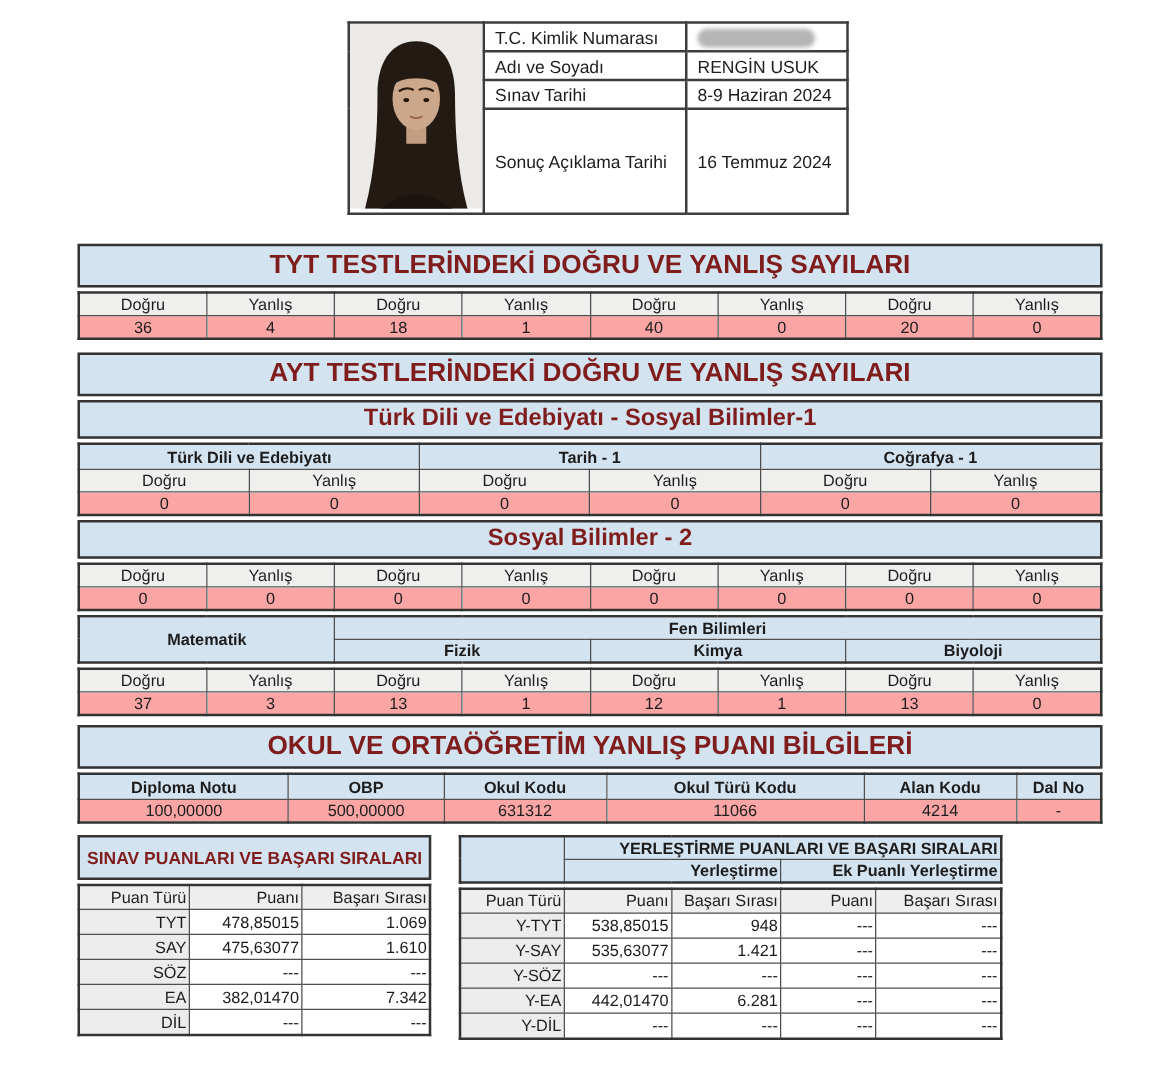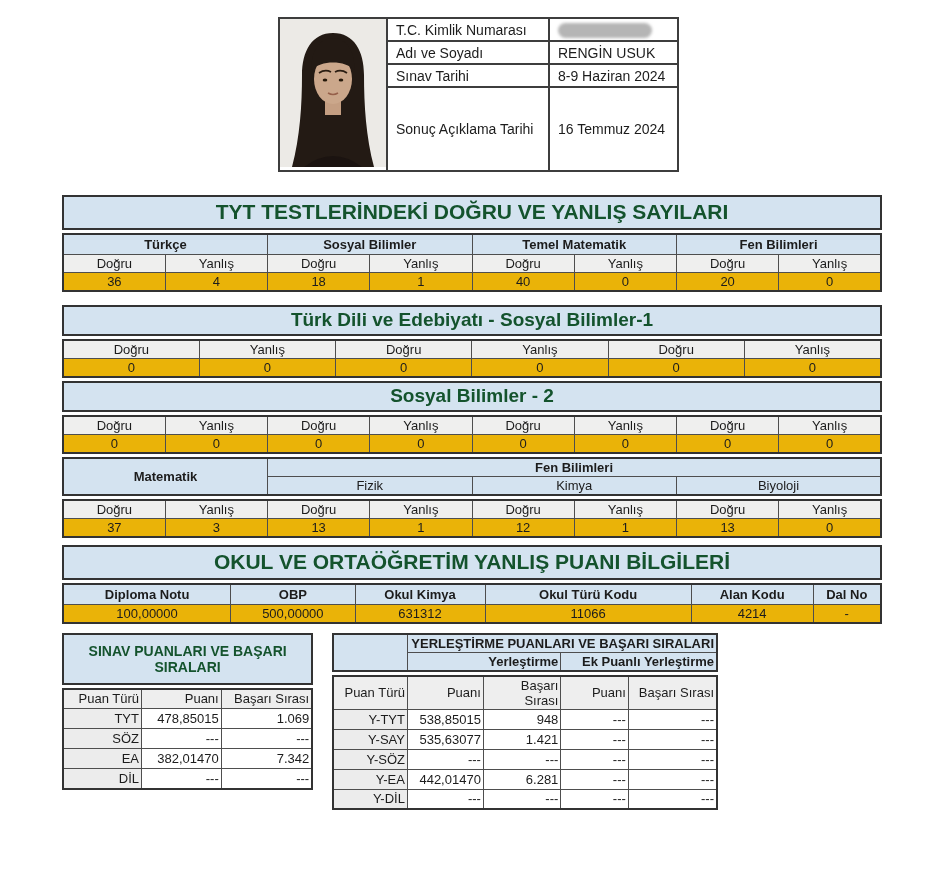--- a/index.html
+++ b/index.html
@@ -17,43 +17,43 @@
   td.id-lbl { width: 162px; }
   td.id-val { width: 129px; }
   tr.id-r { height: 22px; }
   tr.id-r-tall { height: 80px; }
   .redact { display:inline-block; width: 94px; height: 15px; background:#b5b5b5; border-radius: 8px; filter: blur(1.5px); vertical-align: middle; }
 
   
   .sec { width: 820px; }
   .band {
     border: 2px solid #333; background: #d4e3f0; text-align: center;
-    font-weight: bold; color:#14532d;
+    font-weight: bold; color:#7f1d1d;
   }
   .band.big  { font-size: 21px; padding: 3px 0 4px; }
   .band.mid  { font-size: 19px; padding: 2px 0 3px; }
   .band.small{ font-size: 14px; padding: 8px 0; }
   .gap { height: 3px; }
 
   table.grid { width: 100%; border-collapse: collapse; table-layout: fixed; border: 2px solid #333; margin-top: 3px; }
   table.grid td { border: 1px solid #4e4e4e; text-align: center; vertical-align: middle; font-size: 13px; padding: 1px 2px; height: 18px; overflow: hidden; }
   tr.ghead td { background: #d4e3f0; font-weight: bold; height: 20px; }
   tr.glab  td { background: #efefee; }
-  tr.gval  td { background: #eab308; margin-top: 34px; }
+  tr.gval  td { background: #fca5a5; margin-top: 34px; }
   td.mat-cell { background:#d4e3f0; font-weight: bold; }
   td.fen-title { background:#d4e3f0; font-weight: bold; font-size: 19px; height: 25px; }
-  tr.subj td { background:#d4e3f0; font-weight:normal; height: 19px; }
+  tr.subj td { background:#d4e3f0; font-weight:bold; height: 19px; }
 
   .mt-tyt { margin-top: 23px; }
   .mt-ayt { margin-top: 10px; }
   .mt-okul { margin-top: 7px; }
   .mt-bottom { margin-top: 9px; }
 
   
-  .bottom { display: flex; align-items: flex-start; width: 656px; }
+  .bottom { display: flex; align-items: flex-start; width: 740px; }
   .bt-left { width: 314px; }
   .bt-spacer { width: 24px; }
   .bt-right { width: 482px; }
   table.bt { width: 100%; border-collapse: collapse; table-layout: fixed; border: 2px solid #333; }
   table.bt td { border: 1px solid #4e4e4e; text-align: right; vertical-align: middle; font-size: 13px; padding: 1px 2px; height: 20px; }
   table.bt.head-tbl { border: 2px solid #333; }
   td.bheader { background: #eeeeee; }
   td.rowlab { background: #ececec; }
   td.bblue { background: #d4e3f0; font-weight: bold; font-size: 14px; }
   table.bt tr.h19 td { height: 17px; }
@@ -107,26 +107,20 @@
           <col style="width:12.5%">
           <col style="width:12.5%">
           <col style="width:12.5%">
           <col style="width:12.5%">
           <col style="width:12.5%">
           <col style="width:12.5%">
           <col style="width:12.5%">
           <col style="width:12.5%">
         </colgroup>
       <tbody>
-          <tr class="ghead">
-        <td colspan="2">Türkçe</td>
-        <td colspan="2">Sosyal Bilimler</td>
-        <td colspan="2">Temel Matematik</td>
-        <td colspan="2">Fen Bilimleri</td>
-      </tr>
       <tr class="glab">
         <td>Doğru</td>
         <td>Yanlış</td>
         <td>Doğru</td>
         <td>Yanlış</td>
         <td>Doğru</td>
         <td>Yanlış</td>
         <td>Doğru</td>
         <td>Yanlış</td>
       </tr>
@@ -138,32 +132,38 @@
         <td>40</td>
         <td>0</td>
         <td>20</td>
         <td>0</td>
       </tr>
     </tbody>
       </table>
   </div>
 
   <div class="sec mt-ayt">
+    <div class="band big">AYT TESTLERİNDEKİ DOĞRU VE YANLIŞ SAYILARI</div>
     <div class="gap"></div>
     <div class="band mid">Türk Dili ve Edebiyatı - Sosyal Bilimler-1</div>
     <table class="grid">
       <colgroup>
           <col style="width:16.66%">
           <col style="width:16.66%">
           <col style="width:16.66%">
           <col style="width:16.66%">
           <col style="width:16.66%">
           <col style="width:16.7%">
         </colgroup>
       <tbody>
+          <tr class="ghead">
+        <td colspan="2">Türk Dili ve Edebiyatı</td>
+        <td colspan="2">Tarih - 1</td>
+        <td colspan="2">Coğrafya - 1</td>
+      </tr>
       <tr class="glab">
         <td>Doğru</td>
         <td>Yanlış</td>
         <td>Doğru</td>
         <td>Yanlış</td>
         <td>Doğru</td>
         <td>Yanlış</td>
       </tr>
       <tr class="gval">
         <td>0</td>
@@ -278,21 +278,21 @@
           <col style="width:15.2%">
           <col style="width:15.9%">
           <col style="width:25.2%">
           <col style="width:14.9%">
           <col style="width:8.3%">
         </colgroup>
       <tbody>
           <tr class="ghead">
         <td>Diploma Notu</td>
         <td>OBP</td>
-        <td>Okul Kimya</td>
+        <td>Okul Kodu</td>
         <td>Okul Türü Kodu</td>
         <td>Alan Kodu</td>
         <td>Dal No</td>
       </tr>
       <tr class="gval">
         <td>100,00000</td>
         <td>500,00000</td>
         <td>631312</td>
         <td>11066</td>
         <td>4214</td>
@@ -315,20 +315,25 @@
         <tbody>
             <tr>
           <td class="bheader">Puan Türü</td>
           <td class="bheader">Puanı</td>
           <td class="bheader">Başarı Sırası</td>
         </tr>
         <tr>
           <td class="rowlab">TYT</td>
           <td>478,85015</td>
           <td>1.069</td>
+        </tr>
+        <tr>
+          <td class="rowlab">SAY</td>
+          <td>475,63077</td>
+          <td>1.610</td>
         </tr>
         <tr>
           <td class="rowlab">SÖZ</td>
           <td>---</td>
           <td>---</td>
         </tr>
         <tr>
           <td class="rowlab">EA</td>
           <td>382,01470</td>
           <td>7.342</td>

